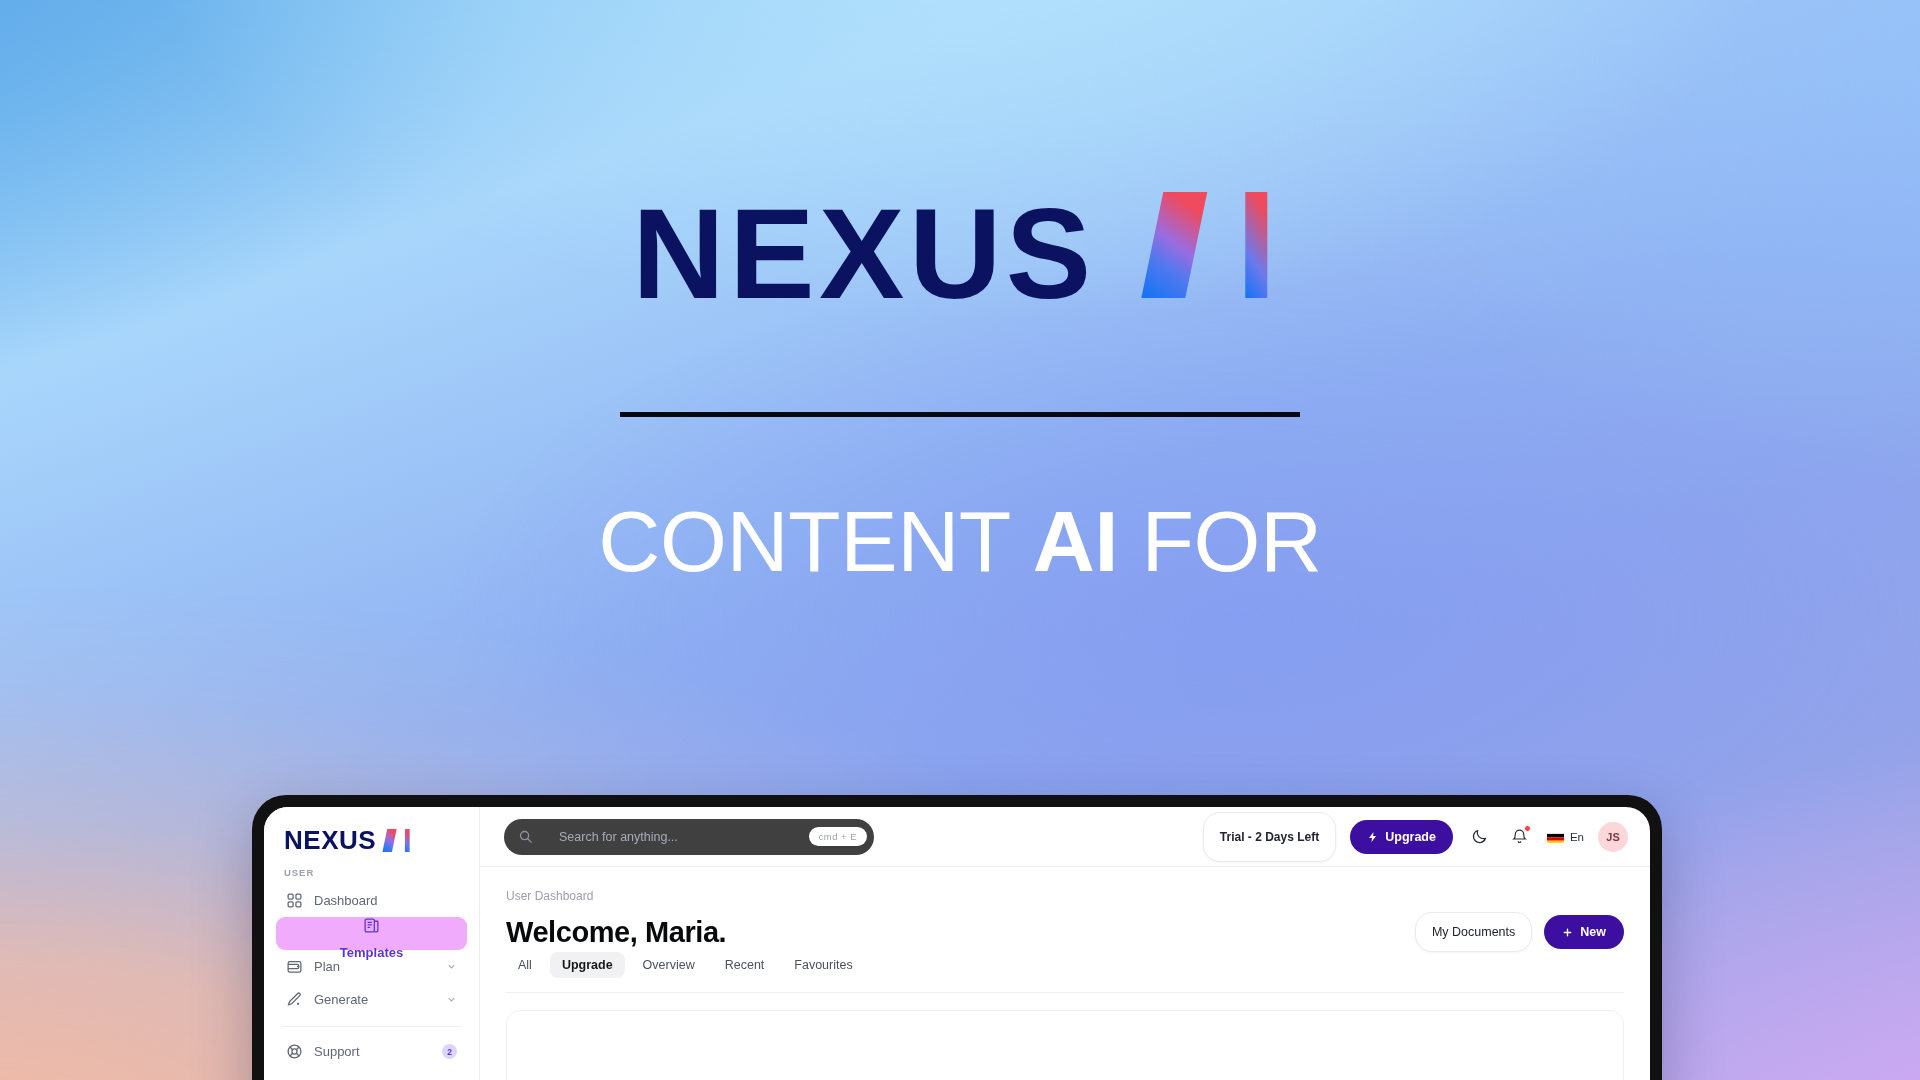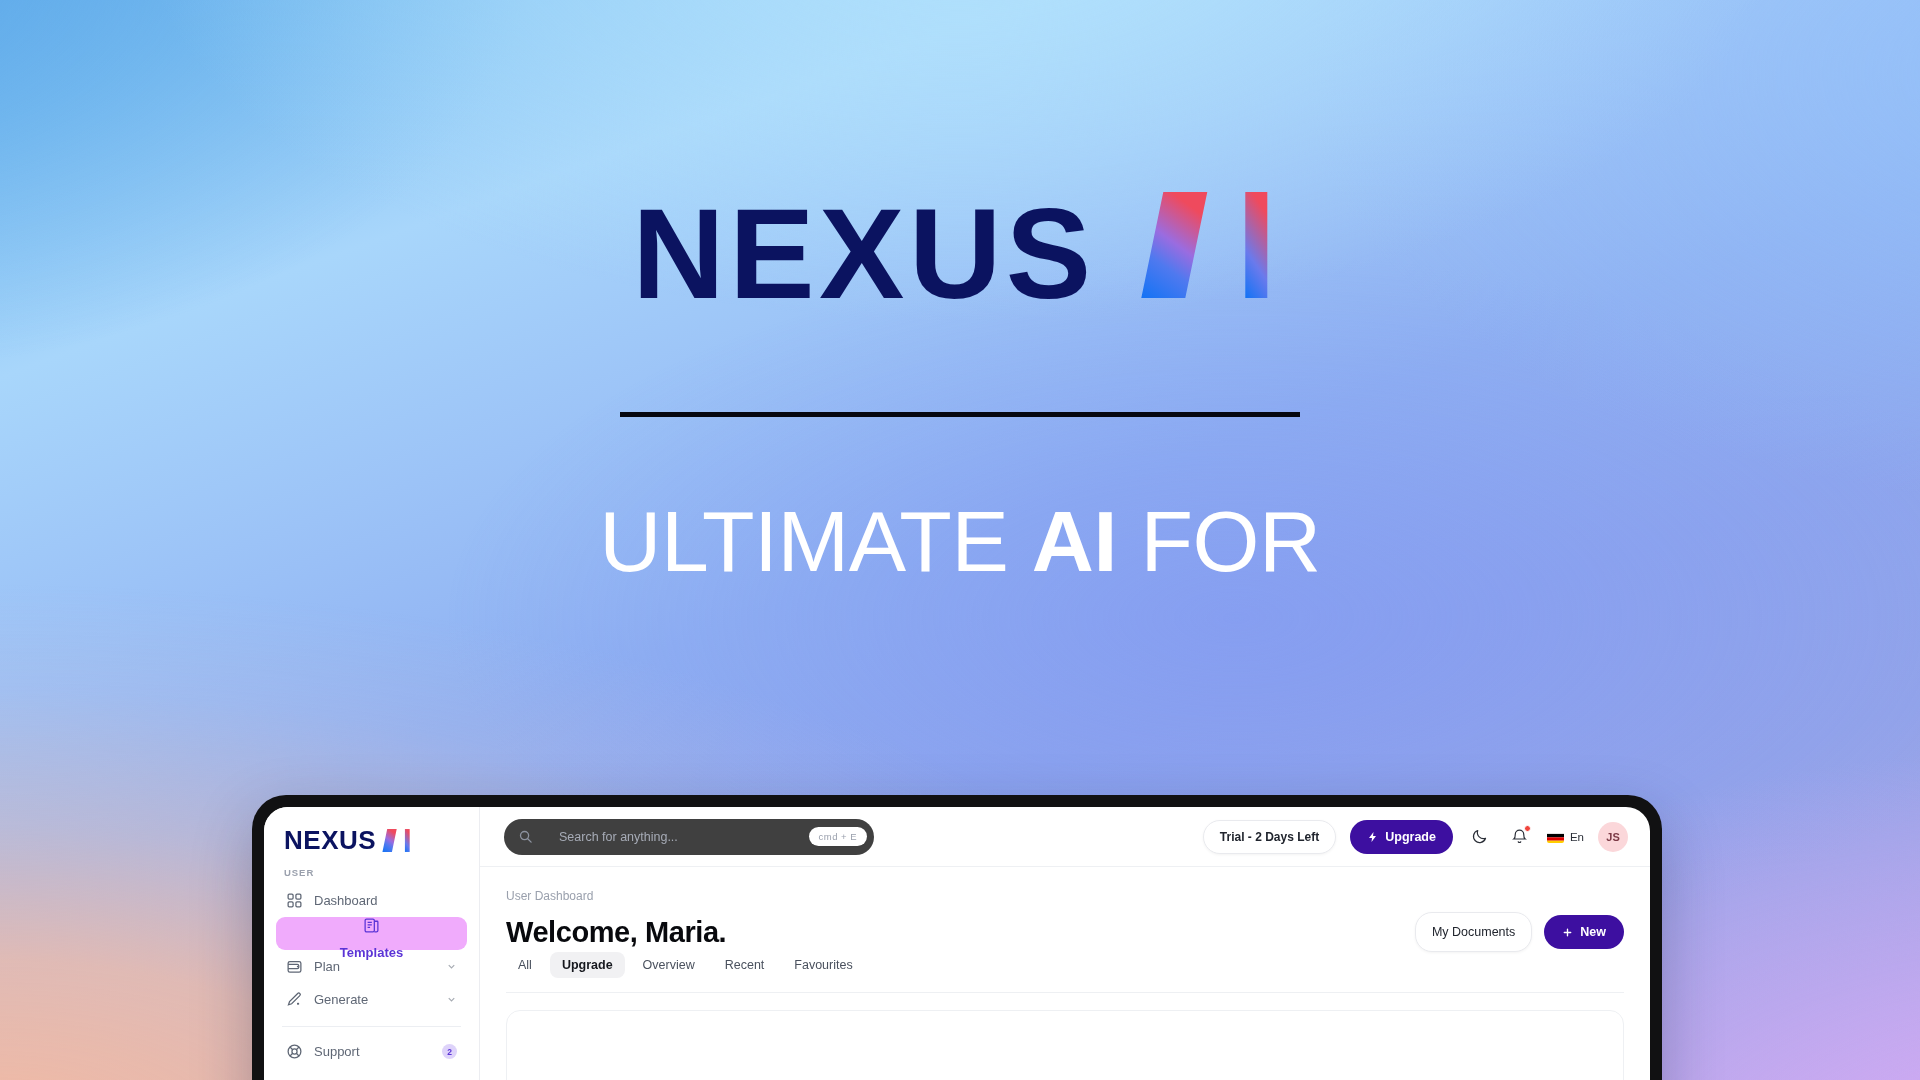--- a/index.html
+++ b/index.html
@@ -175,21 +175,21 @@
   }
   .search .ph { flex: 1; color: #a6abb6; font-size: 12.5px; }
   .kbd {
     background: #ffffff; border-radius: 13px;
     padding: 4px 10px; font-size: 9.5px; color: #9aa0ad;
     letter-spacing: .05em; white-space: nowrap;
     box-shadow: 0 1px 2px rgba(0,0,0,.05);
   }
   .spacer { flex: 1; }
   .trial-pill {
-    height: 34px; display: flex; align-items: center;
+    height: 50px; display: flex; align-items: center;
     padding: 0 16px; border-radius: 17px;
     background: #ffffff; border: 1px solid #e9eaee;
     font-size: 12px; font-weight: 700; color: #21252e;
     white-space: nowrap;
     box-shadow: 0 1px 3px rgba(0,0,0,.05);
   }
   .btn-upgrade {
     height: 34px; display: flex; align-items: center; gap: 6px;
     padding: 0 17px; border-radius: 17px;
     background: #3d0fa0; color: #fff;
@@ -288,21 +288,21 @@
 
           <rect x="106" y="0" width="22" height="106" fill="url(#aiGrad2)"></rect>
         </svg>
       </span>
     </div>
 
     <div class="rule"></div>
 
     <div class="tagline">
       <div>
-        <span>ULTIMATE </span><b>AI</b><span> FOR</span>
+        <span>CONTENT </span><b>AI</b><span> FOR</span>
       </div>
     </div>
   </div>
 
   <div id="device">
     <div id="screen">
 
       <aside class="sidebar">
         <div class="side-logo">
           <span class="t">NEXUS</span>

